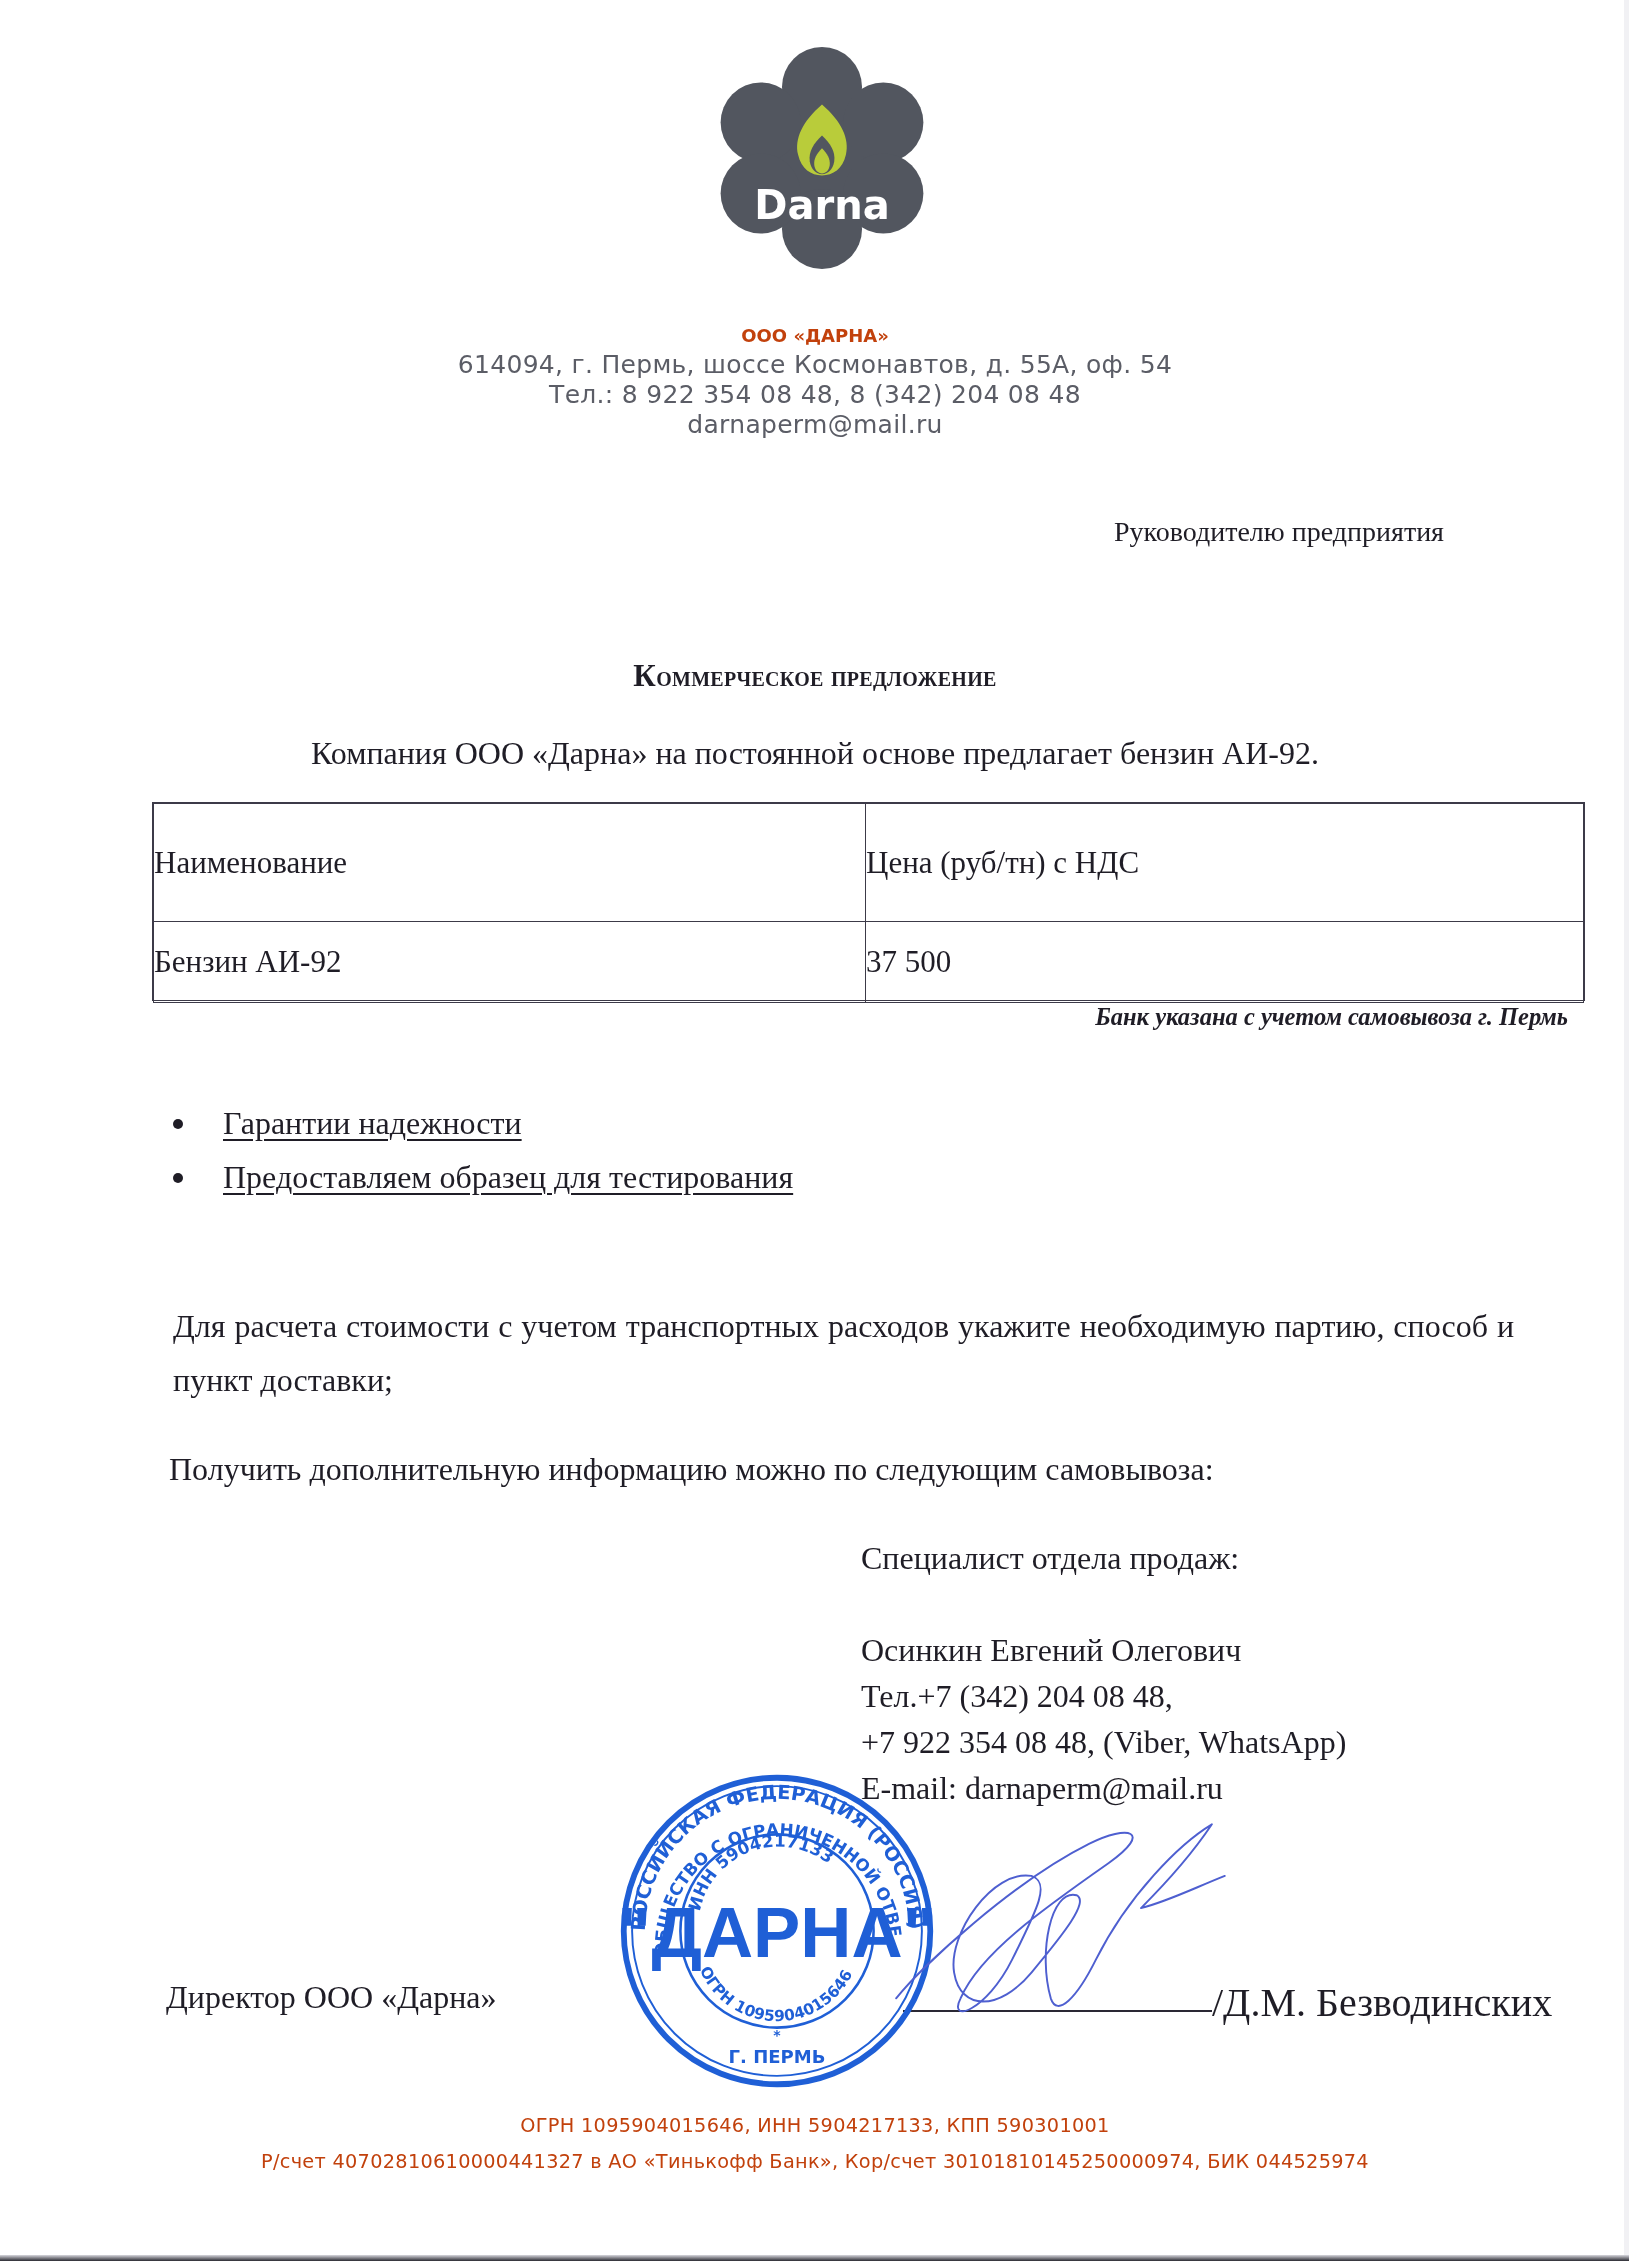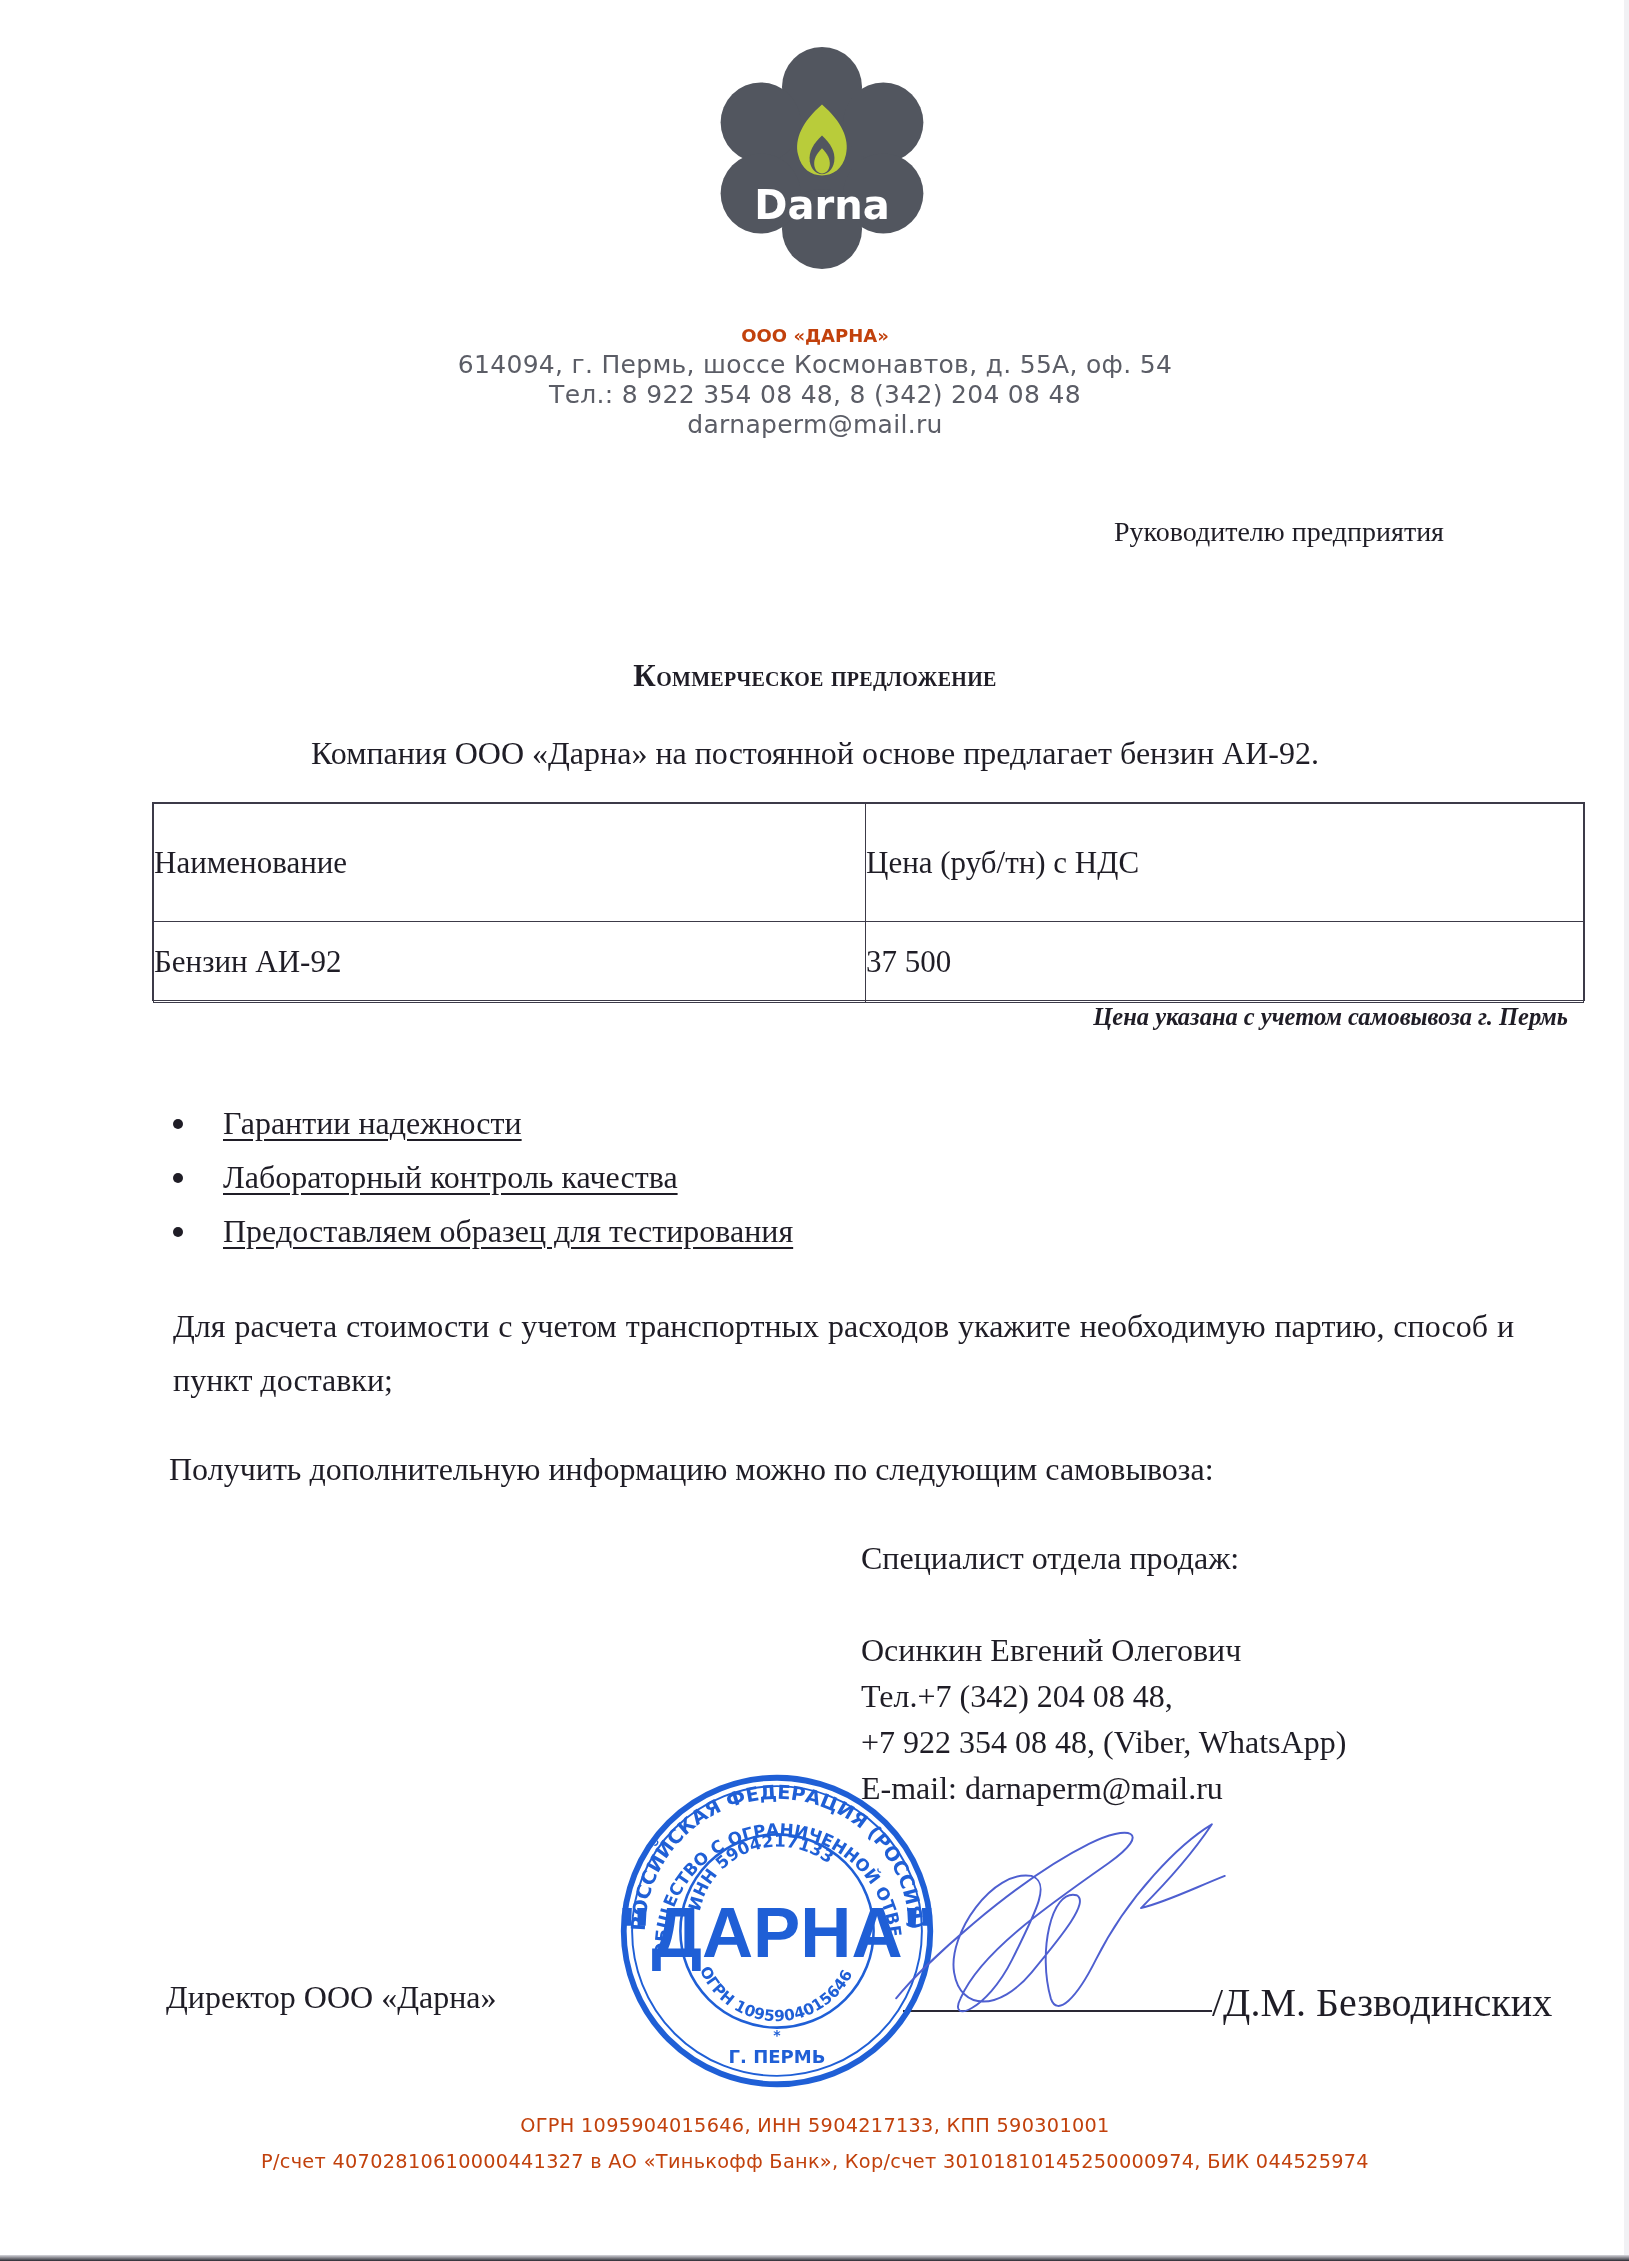--- a/index.html
+++ b/index.html
@@ -132,25 +132,24 @@
       <th>Цена (руб/тн) с НДС</th>
     </tr>
     <tr class="body">
       <td>Бензин АИ-92</td>
       <td>37 500</td>
     </tr>
   </tbody>
     </table>
 </div>
 
-<div class="abs note">Цена указана с учетом самовывоза г. Пермь</div>
+<div class="abs note">Банк указана с учетом самовывоза г. Пермь</div>
 
 <ul class="abs bullets">
   <li><span class="dot"></span><span class="txt">Гарантии надежности</span></li>
-  <li><span class="dot"></span><span class="txt">Лабораторный контроль качества</span></li>
   <li><span class="dot"></span><span class="txt">Предоставляем образец для тестирования</span></li>
 </ul>
 
 <div class="abs para1">Для расчета стоимости с учетом транспортных расходов укажите необходимую партию, способ и пункт доставки;</div>
 <div class="abs para2">Получить дополнительную информацию можно по следующим самовывоза:</div>
 
 <div class="abs contacts">
   <div>Специалист отдела продаж:</div>
   <div class="gap"></div>
   <div>Осинкин Евгений Олегович</div>

